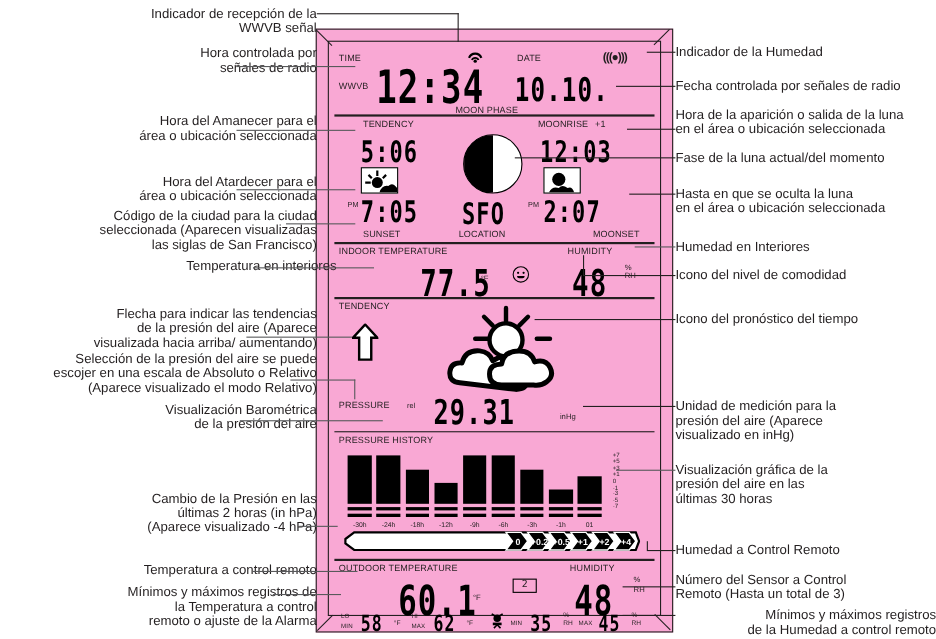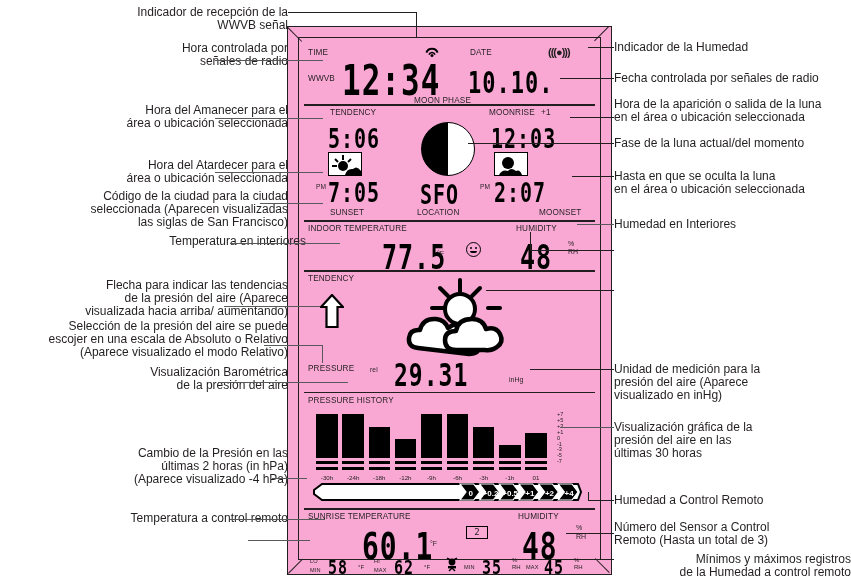--- a/index.html
+++ b/index.html
@@ -328,21 +328,21 @@
                 <path d="M226.66666666666669 2 L240.33333333333334 2 L246.33333333333334 10 L240.33333333333334 18 L226.66666666666669 18 L232.66666666666669 10 Z" fill="#000" stroke="#fff" stroke-width="1.2"></path>
                 <text x="237.50000000000003" y="13.5" fill="#fff" font-size="8" font-weight="bold" text-anchor="middle" font-family="&quot;Liberation Sans&quot;, sans-serif">+2</text>
                 <path d="M246.33333333333334 2 L260 2 L266 10 L260 18 L246.33333333333334 18 L252.33333333333334 10 Z" fill="#000" stroke="#fff" stroke-width="1.2"></path>
                 <text x="257.1666666666667" y="13.5" fill="#fff" font-size="8" font-weight="bold" text-anchor="middle" font-family="&quot;Liberation Sans&quot;, sans-serif">+4</text>
               </svg>
             </div>
         </div>
 
         <div class="sep" style="top:466px;"></div>
 
-        <div class="lbl" style="left:4px; top:470px;">SUNRISE TEMPERATURE</div>
+        <div class="lbl" style="left:4px; top:470px;">OUTDOOR TEMPERATURE</div>
         <div class="seg" style="left:58px; top:482px; font-size:28px;">60.1</div>
         <div class="unit" style="left:126px; top:498px;">°F</div>
 
         <div class="box-num" style="left:162px; top:484px; width:22px; height:13px;">2</div>
 
         <div class="lbl" style="left:214px; top:470px;">HUMIDITY</div>
         <div class="seg" style="left:218px; top:482px; font-size:28px;">48</div>
         <div class="unit" style="left:272px; top:482px;">%</div>
         <div class="unit" style="left:272px; top:491px;">RH</div>
 
@@ -395,29 +395,34 @@
 visualizada hacia arriba/ aumentando)</div>
   <div class="ann left" style="left:0px; top:320px; width:288px;">Selección de la presión del aire se puede
 escojer  en una escala de Absoluto o Relativo
 (Aparece visualizado el modo Relativo)</div>
   <div class="ann left" style="left:8px; top:366px; width:280px;">Visualización Barométrica
 de la presión del aire</div>
   <div class="ann left" style="left:8px; top:447px; width:280px;">Cambio de la Presión en las
 últimas 2 horas (in hPa)
 (Aparece visualizado -4 hPa)</div>
   <div class="ann left" style="left:8px; top:512px; width:280px;">Temperatura a control remoto</div>
+  <div class="ann left" style="left:8px; top:532px; width:280px;">Mínimos y máximos registros de
+la Temperatura a control
+remoto o ajuste de la Alarma</div>
 
   <div class="ann right" style="left:614px; top:41px; width:235px;">Indicador de la Humedad</div>
   <div class="ann right" style="left:614px; top:72px; width:237px;">Fecha controlada por señales de radio</div>
   <div class="ann right" style="left:614px; top:98px; width:237px;">Hora de la aparición o salida de la luna
 en el área o ubicación seleccionada</div>
   <div class="ann right" style="left:614px; top:137px; width:237px;">Fase de la luna actual/del momento</div>
   <div class="ann right" style="left:614px; top:170px; width:237px;">Hasta en que se oculta la luna
 en el área o ubicación seleccionada</div>
   <div class="ann right" style="left:614px; top:218px; width:237px;">Humedad en Interiores</div>
+  <div class="ann right" style="left:614px; top:244px; width:237px;">Icono del nivel de comodidad</div>
+  <div class="ann right" style="left:614px; top:284px; width:237px;">Icono del pronóstico del tiempo</div>
   <div class="ann right" style="left:614px; top:363px; width:237px;">Unidad de medición para la
 presión del aire (Aparece
 visualizado en inHg)</div>
   <div class="ann right" style="left:614px; top:421px; width:237px;">Visualización gráfica de la
 presión del aire en las
 últimas 30 horas</div>
   <div class="ann right" style="left:614px; top:494px; width:237px;">Humedad a Control Remoto</div>
   <div class="ann right" style="left:614px; top:521px; width:237px;">Número del Sensor a Control
 Remoto (Hasta un total de 3)</div>
   <div class="ann right" style="left:614px; top:553px; width:237px;text-align:right;">Mínimos y máximos registros

